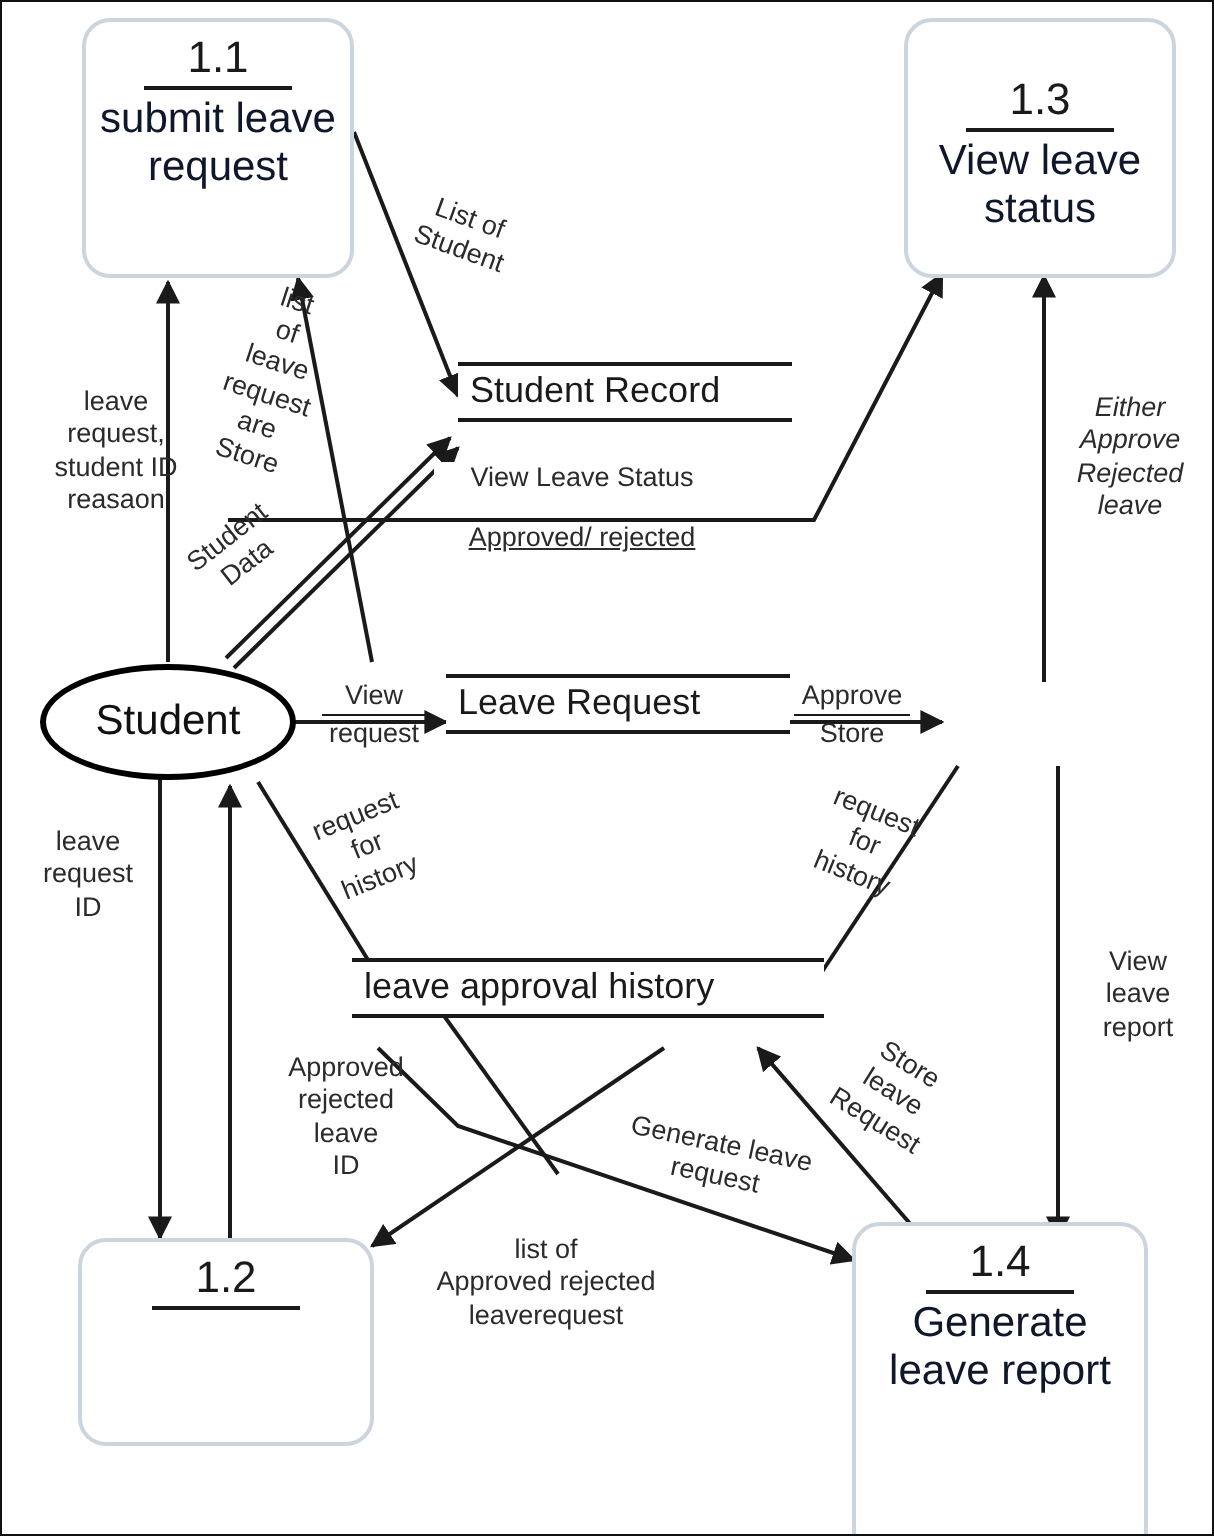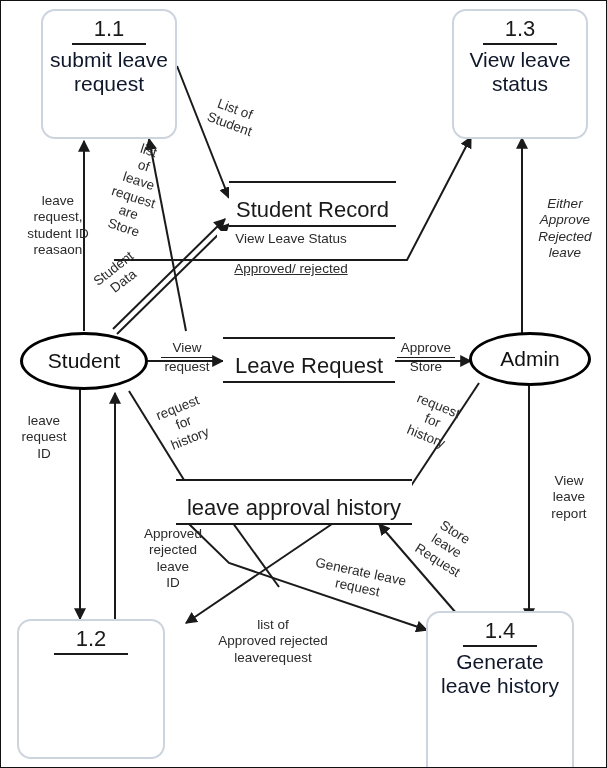--- a/index.html
+++ b/index.html
@@ -50,23 +50,22 @@
   }
 
   
   .store{
     position:absolute;
     z-index:3;
     background:#fff;
   }
   .store .sline{height:2px;background:#1a1a1a;}
   .store .sname{
-    font-size:22px;color:#1a1a1a;
-    text-align:center;
-    padding:14px 6px 3px 6px;
+    font-size:18px;color:#1a1a1a;
+    padding:2px 6px 3px 6px;
     line-height:1.15;
     white-space:nowrap;
   }
 
   
   .lbl{
     position:absolute;
     font-size:13.5px;
     color:#2b2b2b;
     line-height:1.22;
@@ -128,45 +127,42 @@
     </g>
   </svg>
 
   <div class="proc" style="left:40px;top:8px;width:136px;height:130px;">
     <div class="pnum">1.1</div>
     <div class="pbody">submit
 leave
 request</div>
   </div>
 
-  <div class="proc" style="left:451px;top:8px;width:136px;height:130px;">
+  <div class="proc" style="left:451px;top:8px;width:136px;height:130px;justify-content:center;">
     <div class="pnum">1.3</div>
     <div class="pbody">View
 leave
 status</div>
   </div>
 
-  <div class="proc" style="left:16px;top:618px;width:148px;height:140px;">
+  <div class="proc" style="left:38px;top:618px;width:148px;height:104px;">
     <div class="pnum">1.2</div>
   </div>
 
   <div class="proc" style="left:425px;top:610px;width:148px;height:168px;">
     <div class="pnum">1.4</div>
     <div class="pbody">Generate
 leave
-history</div>
+report</div>
   </div>
 
   <div class="ent" style="left:19px;top:331px;width:128px;height:58px;">
     <span>Student</span>
   </div>
 
-  <div class="ent" style="left:468px;top:331px;width:122px;height:54px;">
-    <span>Admin</span>
-  </div>
 
   <div class="store" style="left:228px;top:180px;width:167px;">
     <div class="sline"></div>
     <div class="sname">Student Record</div>
     <div class="sline"></div>
   </div>
 
   <div class="store" style="left:175px;top:478px;width:236px;background:transparent;">
     <div class="sline"></div>
     <div class="sname" style="background:#fff;">leave approval history</div>

